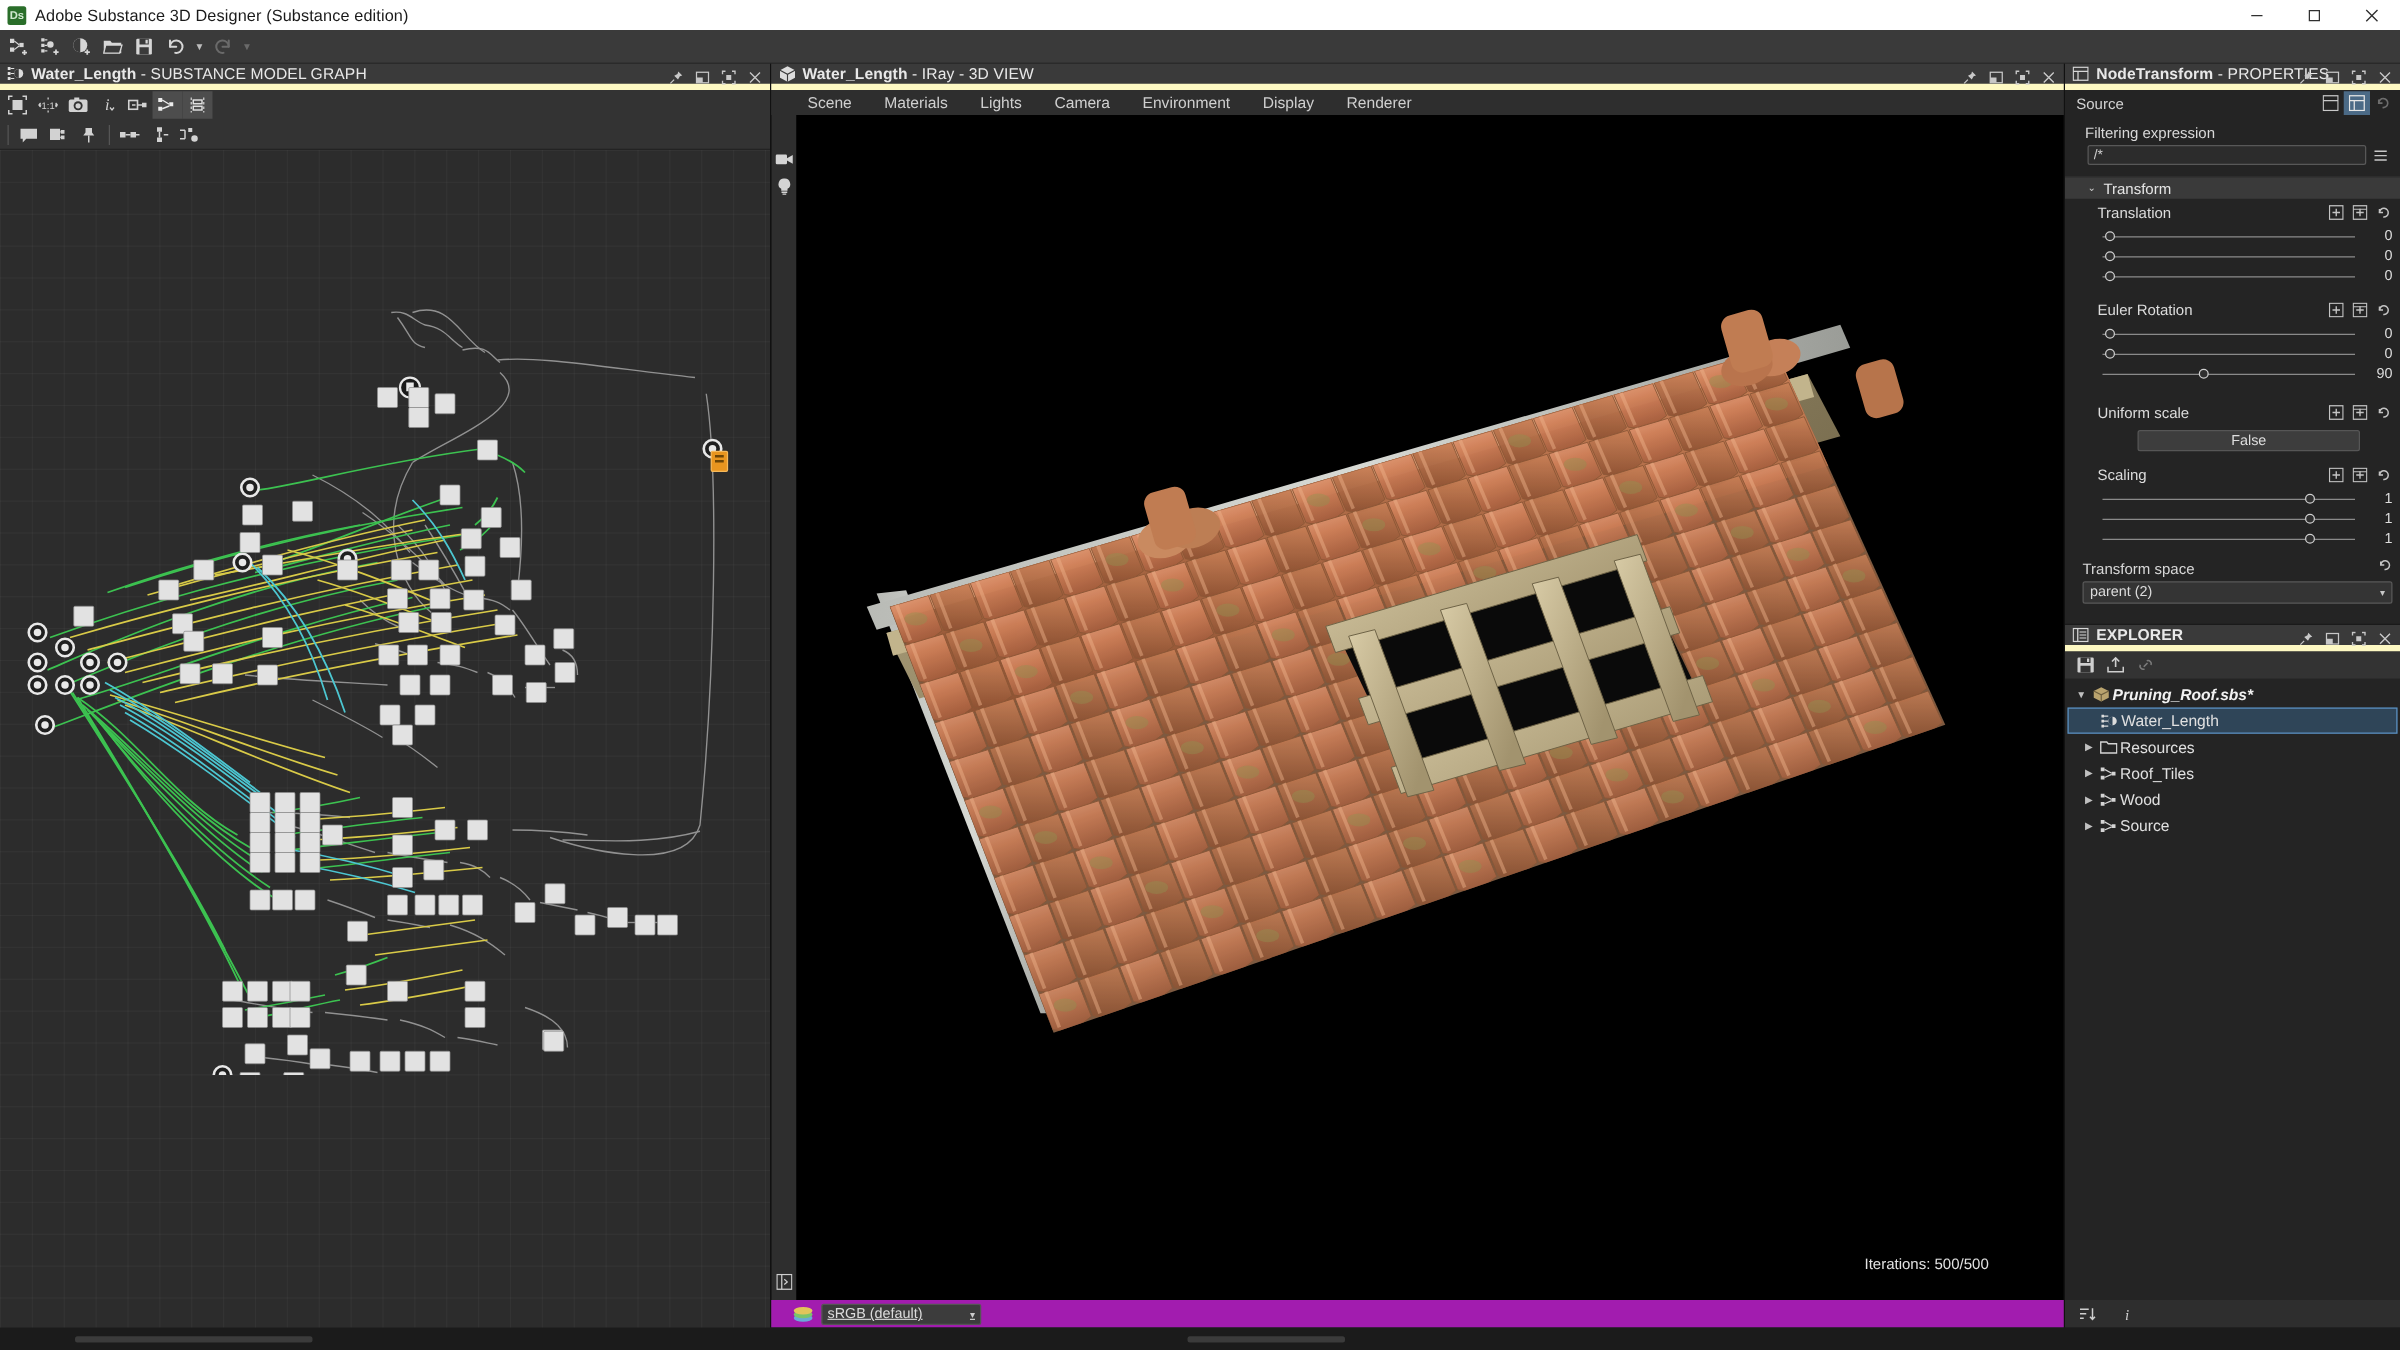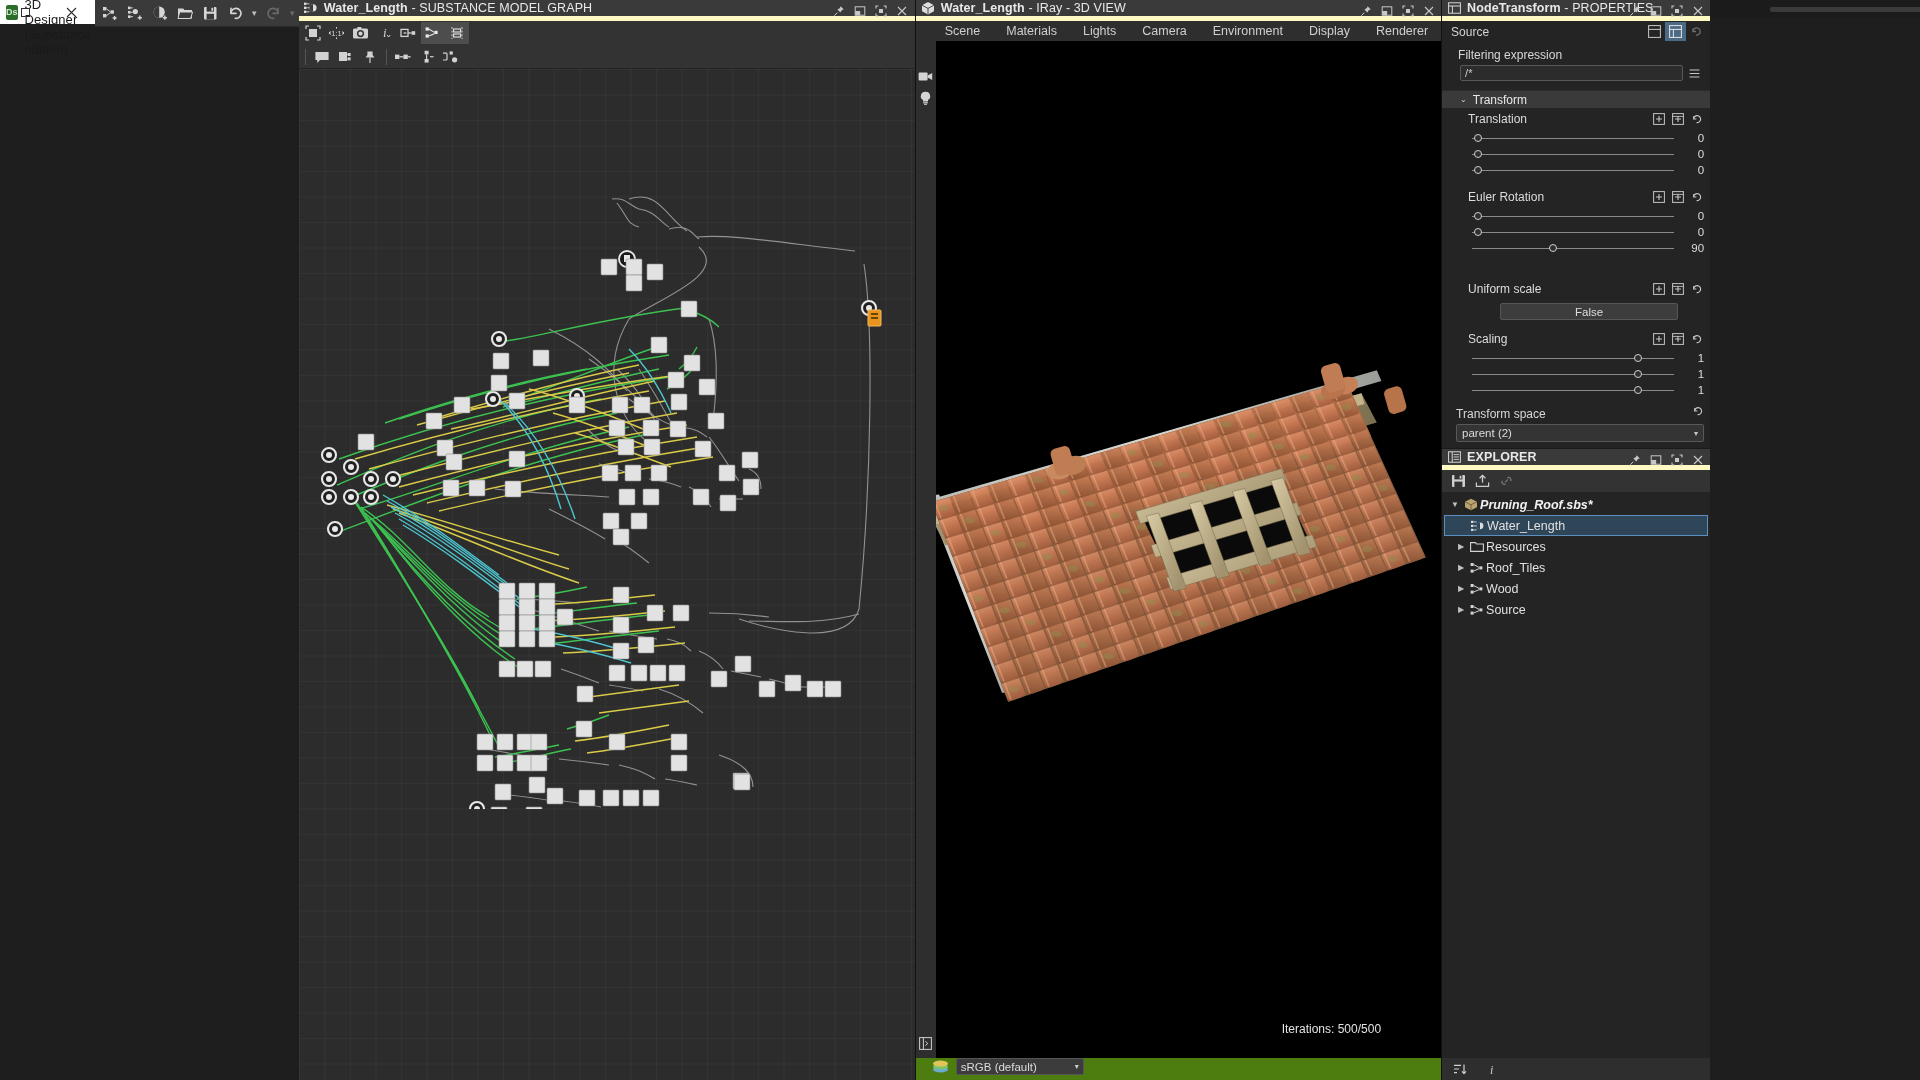--- a/index.html
+++ b/index.html
@@ -2,21 +2,21 @@
 <html><head>
 <meta charset="utf-8">
 <style>
   * { box-sizing: border-box; margin:0; padding:0; }
   html,body { width:1920px; height:1080px; overflow:hidden; }
   body {
     font-family: "Liberation Sans", sans-serif;
     background:#1e1e1e; color:#c8c8c8; font-size:14px;
     -webkit-font-smoothing: antialiased;
   }
-  .app { position:relative; width:1920px; height:1080px; display:flex; flex-direction:row; }
+  .app { position:relative; width:1920px; height:1080px; display:flex; flex-direction:column; }
 
   
   .titlebar {
     height:24px; background:#ffffff; display:flex; align-items:center;
     flex:0 0 24px; position:relative;
   }
   .title-logo {
     width:15px; height:15px; margin-left:6px; margin-right:7px;
     background:#2a6e2a; border-radius:2px; color:#cfe8cf;
     font-size:9px; font-weight:bold; line-height:15px; text-align:center;
@@ -94,21 +94,21 @@
   .view-menubar { height:20px; flex:0 0 20px; background:#2e2e2e; display:flex; align-items:center; padding-left:16px; }
   .view-menubar .vm { padding:0 13px; font-size:12.5px; color:#cfcfcf; height:20px; line-height:20px;}
   .view-body { flex:1 1 auto; position:relative; background:#000; overflow:hidden; }
   .view-left-rail { position:absolute; left:0; top:0; bottom:0; width:20px; background:#2e2e2e; z-index:3;}
   .rail-ico { width:20px; height:22px; display:flex; align-items:center; justify-content:center; color:#d4d4d4; }
   .rail-bottom { position:absolute; bottom:4px; left:0; width:20px; }
   .iterations {
     position:absolute; right:60px; bottom:22px; font-size:12px; color:#e2e2e2; z-index:3;
   }
   .view-footer {
-    height:22px; flex:0 0 22px; background:#4d7c0f; display:flex; padding-left:16px; gap:6px;
+    height:22px; flex:0 0 22px; background:#a21caf; display:flex; align-items:center; padding-left:16px; gap:6px;text-decoration:underline;
   }
   .colorspace-ico { width:18px; height:16px; display:flex; align-items:center; justify-content:center; }
   .colorspace-sel {
     height:17px; min-width:128px; background:#3c3c3c; border:1px solid #555; border-radius:2px;
     display:flex; align-items:center; padding:0 4px; font-size:11.5px; color:#dcdcdc; position:relative;
   }
   .colorspace-sel .cv { flex:1 1 auto; }
   .colorspace-sel .cc { font-size:8px; color:#ccc; }
 
   
@@ -1614,21 +1614,21 @@
               <span class="slider-val">0</span>
             </div>
             <div class="slider-row">
               <span class="slider-track">
                   <span class="slider-knob" style="left:38%"></span>
                 </span>
               <span class="slider-val">90</span>
             </div>
           </div>
 
-          <div class="prop-group" style="margin-top:22px">
+          <div class="prop-group" style="margin-top:12px">
             <div class="prop-head">
               <span class="pname">Uniform scale</span>
               <span class="pbtns">
                 <span class="pbtn">
                   <svg width="12" height="12" viewBox="0 0 12 12">
                       <rect x="0.6" y="0.6" width="10.8" height="10.8" fill="none" stroke="#c4c4c4" stroke-width="1"></rect>
                       <path d="M6 3 V9 M3 6 H9" stroke="#c4c4c4" stroke-width="1.1"></path>
                     </svg>
                 </span>
                 <span class="pbtn">

